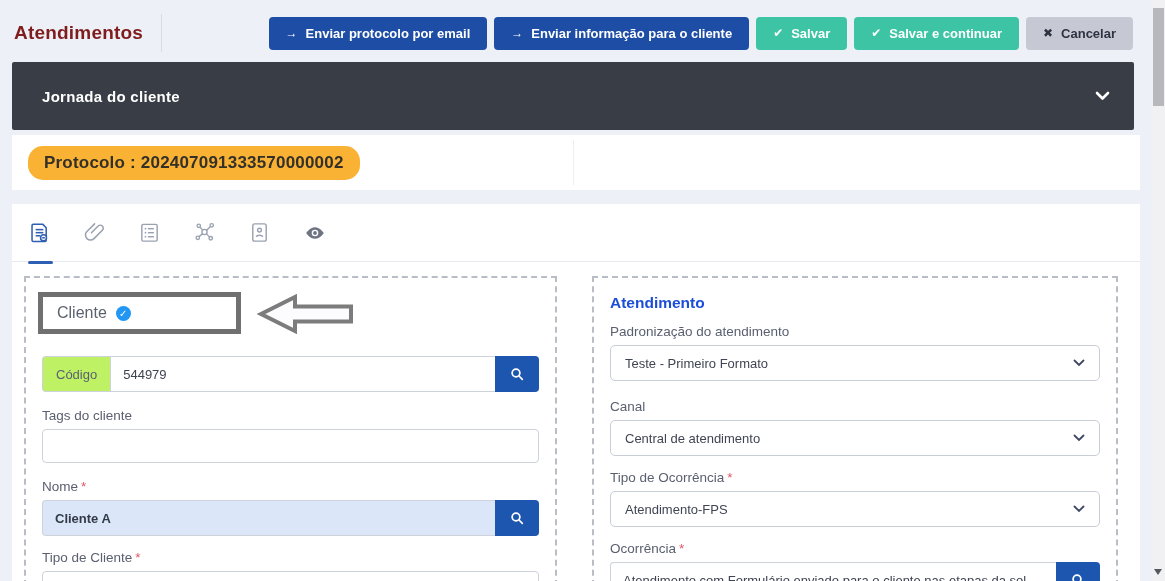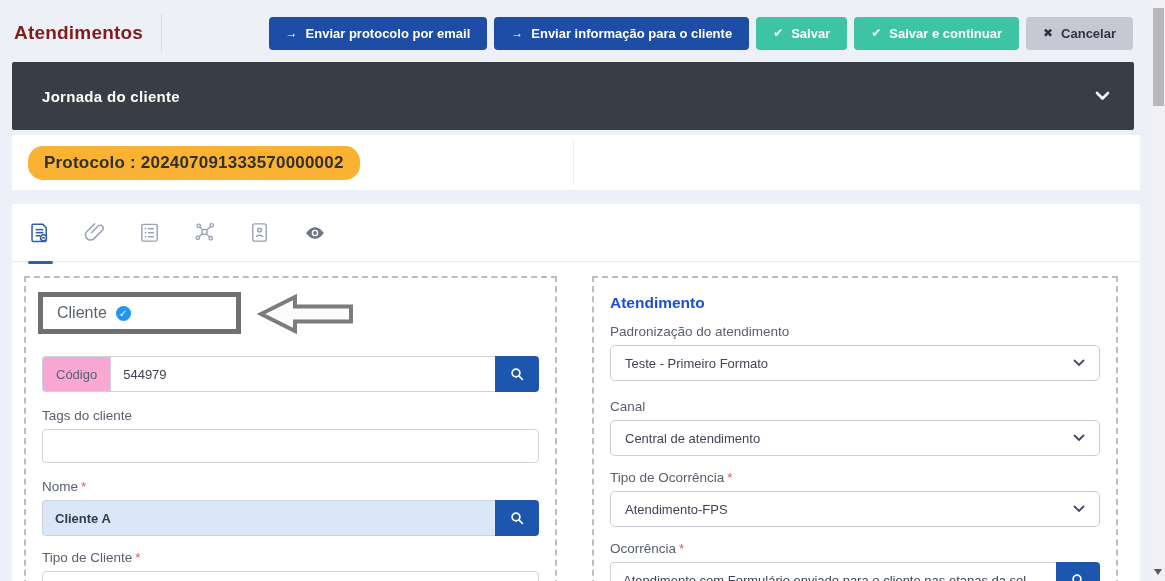--- a/index.html
+++ b/index.html
@@ -49,21 +49,21 @@
   
   .panels { display:flex; padding:14px 0 0 12px; }
   .panel { border:2px dashed #b9bdc6; padding:14px 16px; height:310px; }
   .panel-left  { width:533px; margin-right:35px; }
   .panel-right { width:526px; }
   .field-label { font-size:13.5px; color:#5a6070; margin:16px 0 6px; }
   .req { color:#e25563; margin-left:3px; }
   .text-input { width:100%; height:34px; border:1px solid #ced2da; border-radius:4px;
     font-size:13px; color:#3e4350; padding:0 12px; font-family:inherit; background:#fff; }
   .input-group { display:flex; height:36px; }
-  .input-group .gp-prefix { background:#f9a8d4; border:1px solid #ced2da; border-right:none;
+  .input-group .gp-prefix { background:#bef264; border:1px solid #ced2da; border-right:none;
     border-radius:4px 0 0 4px; display:flex; align-items:center; padding:0 13px;
     font-size:13px; color:#5a6070; }
   .input-group input { flex:1; border:1px solid #ced2da; border-right:none;
     border-radius:0; font-size:13px; color:#3e4350; padding:0 12px;
     font-family:inherit; min-width:0; }
   .input-group input.first { border-radius:4px 0 0 4px; }
   .input-group input.filled { background:#dbe7f8; font-weight:600; color:#333a47;
     font-family:"Liberation Sans",sans-serif; }
   .search-btn { width:44px; border:none; background:#1d56ae; border-radius:0 4px 4px 0;
     display:flex; align-items:center; justify-content:center; cursor:pointer; }

